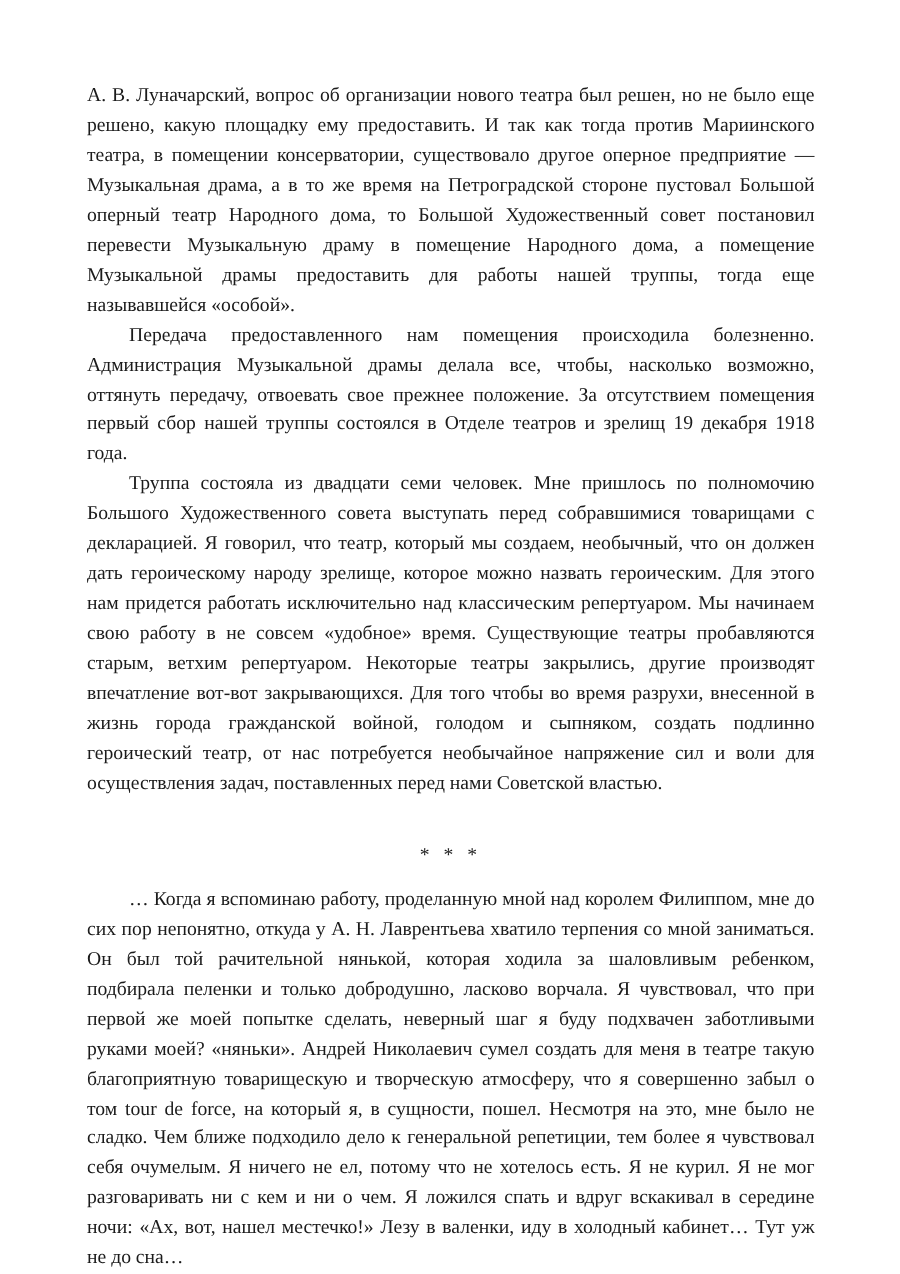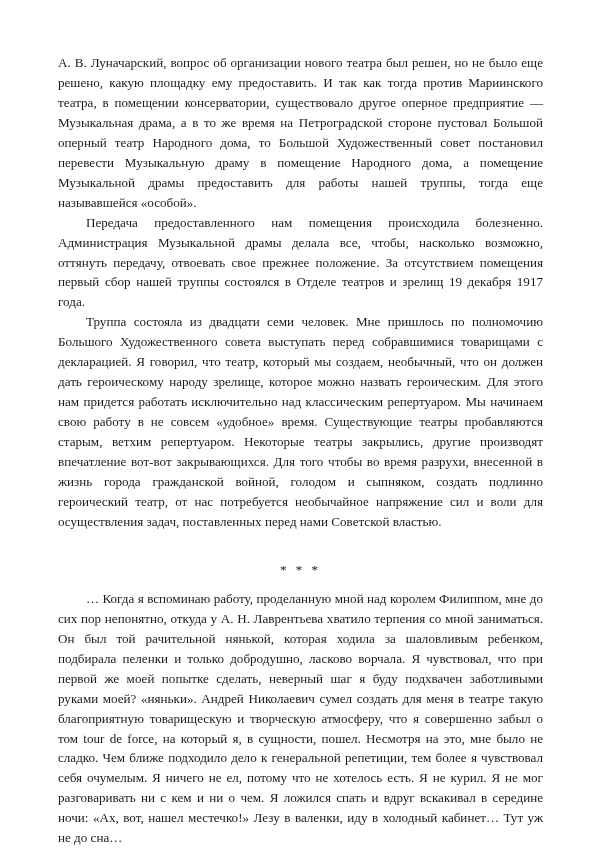--- a/index.html
+++ b/index.html
@@ -62,19 +62,19 @@
   .para:last-of-type {
     text-align: justify;
   }
 </style>
 </head>
 <body style="background: rgb(255, 255, 255);">
 
 <div class="page" style="background: rgb(255, 255, 255);">
   <div class="text-column" id="text-column" style="color: rgb(27, 27, 27);">
       <p class="para runover">А. В. Луначарский, вопрос об организации нового театра был решен, но не было еще решено, какую площадку ему предоставить. И так как тогда против Мариинского театра, в помещении консерватории, существовало другое оперное предприятие — Музыкальная драма, а в то же время на Петроградской стороне пустовал Большой оперный театр Народного дома, то Большой Художественный совет постановил перевести Музыкальную драму в помещение Народного дома, а помещение Музыкальной драмы предоставить для работы нашей труппы, тогда еще называвшейся «особой».</p>
-      <p class="para">Передача предоставленного нам помещения происходила болезненно. Администрация Музыкальной драмы делала все, чтобы, насколько возможно, оттянуть передачу, отвоевать свое прежнее положение. За отсутствием помещения первый сбор нашей труппы состоялся в Отделе театров и зрелищ 19 декабря 1917 года.</p>
+      <p class="para">Передача предоставленного нам помещения происходила болезненно. Администрация Музыкальной драмы делала все, чтобы, насколько возможно, оттянуть передачу, отвоевать свое прежнее положение. За отсутствием помещения первый сбор нашей труппы состоялся в Отделе театров и зрелищ 19 декабря 1918 года.</p>
       <p class="para">Труппа состояла из двадцати семи человек. Мне пришлось по полномочию Большого Художественного совета выступать перед собравшимися товарищами с декларацией. Я говорил, что театр, который мы создаем, необычный, что он должен дать героическому народу зрелище, которое можно назвать героическим. Для этого нам придется работать исключительно над классическим репертуаром. Мы начинаем свою работу в не совсем «удобное» время. Существующие театры пробавляются старым, ветхим репертуаром. Некоторые театры закрылись, другие производят впечатление вот-вот закрывающихся. Для того чтобы во время разрухи, внесенной в жизнь города гражданской войной, голодом и сыпняком, создать подлинно героический театр, от нас потребуется необычайное напряжение сил и воли для осуществления задач, поставленных перед нами Советской властью.</p>
       <div class="separator">* * *</div>
       <p class="para">… Когда я вспоминаю работу, проделанную мной над королем Филиппом, мне до сих пор непонятно, откуда у А. Н. Лаврентьева хватило терпения со мной заниматься. Он был той рачительной нянькой, которая ходила за шаловливым ребенком, подбирала пеленки и только добродушно, ласково ворчала. Я чувствовал, что при первой же моей попытке сделать, неверный шаг я буду подхвачен заботливыми руками моей? «няньки». Андрей Николаевич сумел создать для меня в театре такую благоприятную товарищескую и творческую атмосферу, что я совершенно забыл о том tour de force, на который я, в сущности, пошел. Несмотря на это, мне было не сладко. Чем ближе подходило дело к генеральной репетиции, тем более я чувствовал себя очумелым. Я ничего не ел, потому что не хотелось есть. Я не курил. Я не мог разговаривать ни с кем и ни о чем. Я ложился спать и вдруг вскакивал в середине ночи: «Ах, вот, нашел местечко!» Лезу в валенки, иду в холодный кабинет… Тут уж не до сна…</p>
       <p class="para">Если бы такой «предпусковой» период продолжался дольше, я, должно быть, свихнулся бы или просто заболел. Если раньше я понимал, что делаю какой-то скачок, так тут я уже совсем не думал, скачок это или не скачок,</p>
     </div>
 </div>
 
 </body></html>

